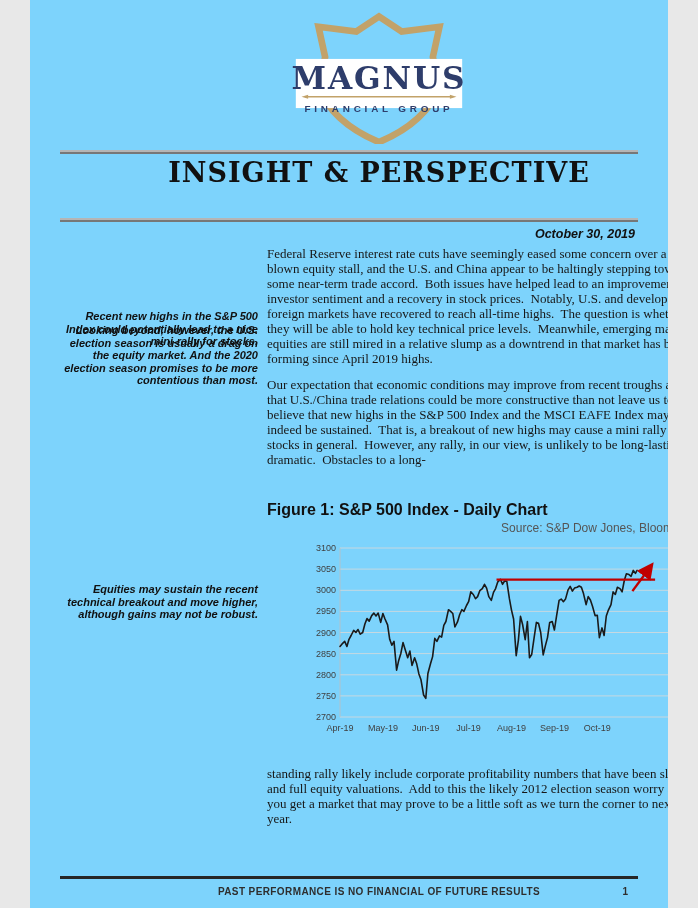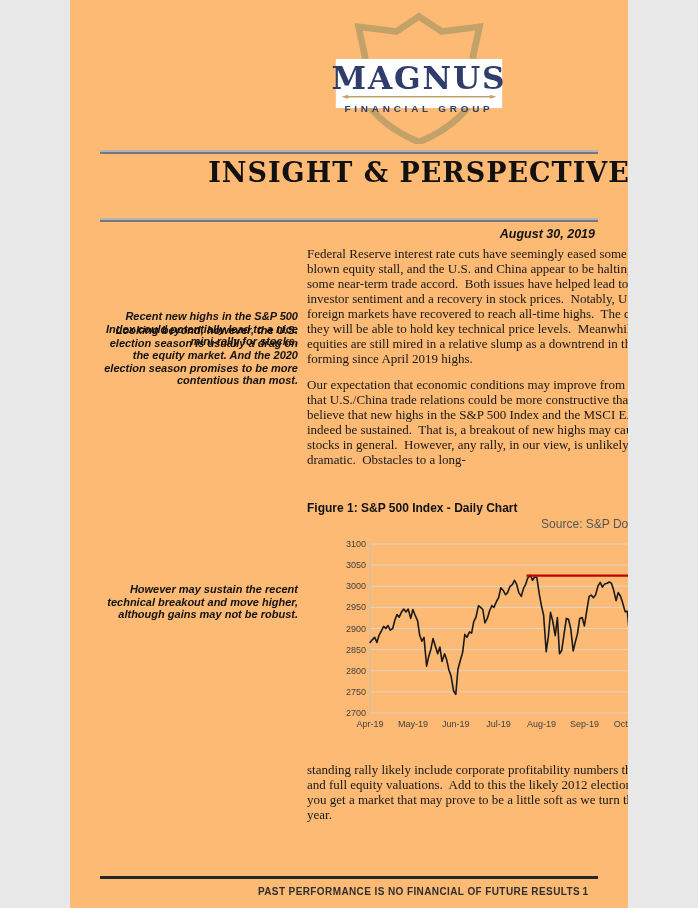--- a/index.html
+++ b/index.html
@@ -1,19 +1,19 @@
 <!DOCTYPE html>
 <html><head>
 <meta charset="utf-8">
 <style>
   * { margin:0; padding:0; box-sizing:border-box; }
   html,body { background:#e8e8e8; }
   .page {
-    position:relative; width:558px; height:908px; margin:0 auto;
-    background:#fdba74; overflow:hidden;
+    position:relative; width:638px; height:908px; margin:0 auto;
+    background:#7dd3fc; overflow:hidden;
     font-family:"Liberation Sans", sans-serif; color:#1a1a1a;
   }
   
   .logo-wrap { position:absolute; top:6px; left:0; width:698px; text-align:center; }
   
   .rule-gray { position:absolute; left:30px; right:30px; height:4px;
                background:linear-gradient(to bottom,#b5b5b5 0 45%,#777 45% 100%); }
   .rule-top { top:150px; }
   .rule-mid { top:218px; }
   .nl-title { position:absolute; top:157px; left:0; width:698px; text-align:center;
@@ -31,23 +31,23 @@
   .side-note-1 { top:270px;margin-top:40px; }
   .side-note-2 { top:324px; }
   .side-note-3 { top:583px; }
   
   .main { position:absolute; left:237px; top:246px; width:430px; }
   .main-heading { font-size:13px; font-weight:700; color:#111; }
   .body-para { margin-top:0; font-family:"Liberation Serif", serif;
               font-size:13px; line-height:15px; color:#171717; white-space:pre-wrap; }
   .body-para + .body-para { margin-top:11px; }
   .figure-block { margin-top:34px; }
-  .fig-caption { font-size:12px; font-weight:700; color:#111; }
+  .fig-caption { font-size:16px; font-weight:700; color:#111; }
   .fig-source { margin-top:2px; font-size:12px; color:#555;text-align:right; }
-  .chart-holder { margin-left:36px; margin-top:8px; width:384px; height:196px; }
+  .chart-holder { margin-left:46px; margin-top:8px; width:384px; height:196px; }
   .chart-holder svg text { font-family:"Liberation Sans", sans-serif;
               font-size:9px; fill:#3f3f3f; }
   .closing-para { margin-top:27px; }
   
   .footer-rule { position:absolute; left:30px; right:30px; top:876px; height:3px; background:#262626; }
   .footer-disclaimer { position:absolute; top:886px; left:0; width:698px; text-align:center;
               font-size:10px; font-weight:700; letter-spacing:0.4px; color:#2e2e2e; }
   .footer-page { position:absolute; top:886px; right:40px; font-size:10px; font-weight:700; color:#2e2e2e; }
 </style>
 </head>
@@ -67,26 +67,26 @@
       <line x1="22" y1="96" x2="178" y2="96" stroke="#c2a269" stroke-width="1.6"></line>
       <path d="M 18,96 l 7,-2 l 0,4 Z" fill="#c2a269"></path>
       <path d="M 182,96 l -7,-2 l 0,4 Z" fill="#c2a269"></path>
       <text x="100" y="112" text-anchor="middle" style="font-family:'Liberation Sans',sans-serif;font-weight:700;font-size:10.5px;letter-spacing:4px;fill:#2e3d6b">FINANCIAL GROUP</text>
     </svg>
   </div>
 
   <div class="rule-gray rule-top"></div>
   <div class="nl-title">INSIGHT &amp; PERSPECTIVE</div>
   <div class="rule-gray rule-mid"></div>
-  <div class="nl-date">August 30, 2019</div>
+  <div class="nl-date">October 30, 2019</div>
 
   <div class="sidebar">
     <div class="side-note side-note-1">Recent new highs in the S&amp;P 500 Index could potentially lead to a nice mini-rally for stocks.</div>
     <div class="side-note side-note-2">Looking beyond, however, the U.S. election season is usually a drag on the equity market.  And the 2020 election season promises to be more contentious than most.</div>
-    <div class="side-note side-note-3">However may sustain the recent technical breakout and move higher, although gains may not be robust.</div>
+    <div class="side-note side-note-3">Equities may sustain the recent technical breakout and move higher, although gains may not be robust.</div>
   </div>
 
   <div class="main">
     <div class="body-para">Federal Reserve interest rate cuts have seemingly eased some concern over a full blown equity stall, and the U.S. and China appear to be haltingly stepping toward some near-term trade accord.  Both issues have helped lead to an improvement in investor sentiment and a recovery in stock prices.  Notably, U.S. and developed foreign markets have recovered to reach all-time highs.  The question is whether they will be able to hold key technical price levels.  Meanwhile, emerging market equities are still mired in a relative slump as a downtrend in that market has been forming since April 2019 highs.</div>
     <div class="body-para">Our expectation that economic conditions may improve from recent troughs and that U.S./China trade relations could be more constructive than not leave us to believe that new highs in the S&amp;P 500 Index and the MSCI EAFE Index may indeed be sustained.  That is, a breakout of new highs may cause a mini rally for stocks in general.  However, any rally, in our view, is unlikely to be long-lasting or dramatic.  Obstacles to a long-</div>
 
     <div class="figure-block">
       <div class="fig-caption">Figure 1:  S&amp;P 500 Index  -  Daily Chart</div>
       <div class="fig-source">Source: S&amp;P Dow Jones, Bloomberg</div>
       <div class="chart-holder" id="chart-holder"><svg width="384" height="196" viewBox="0 0 384 196">

